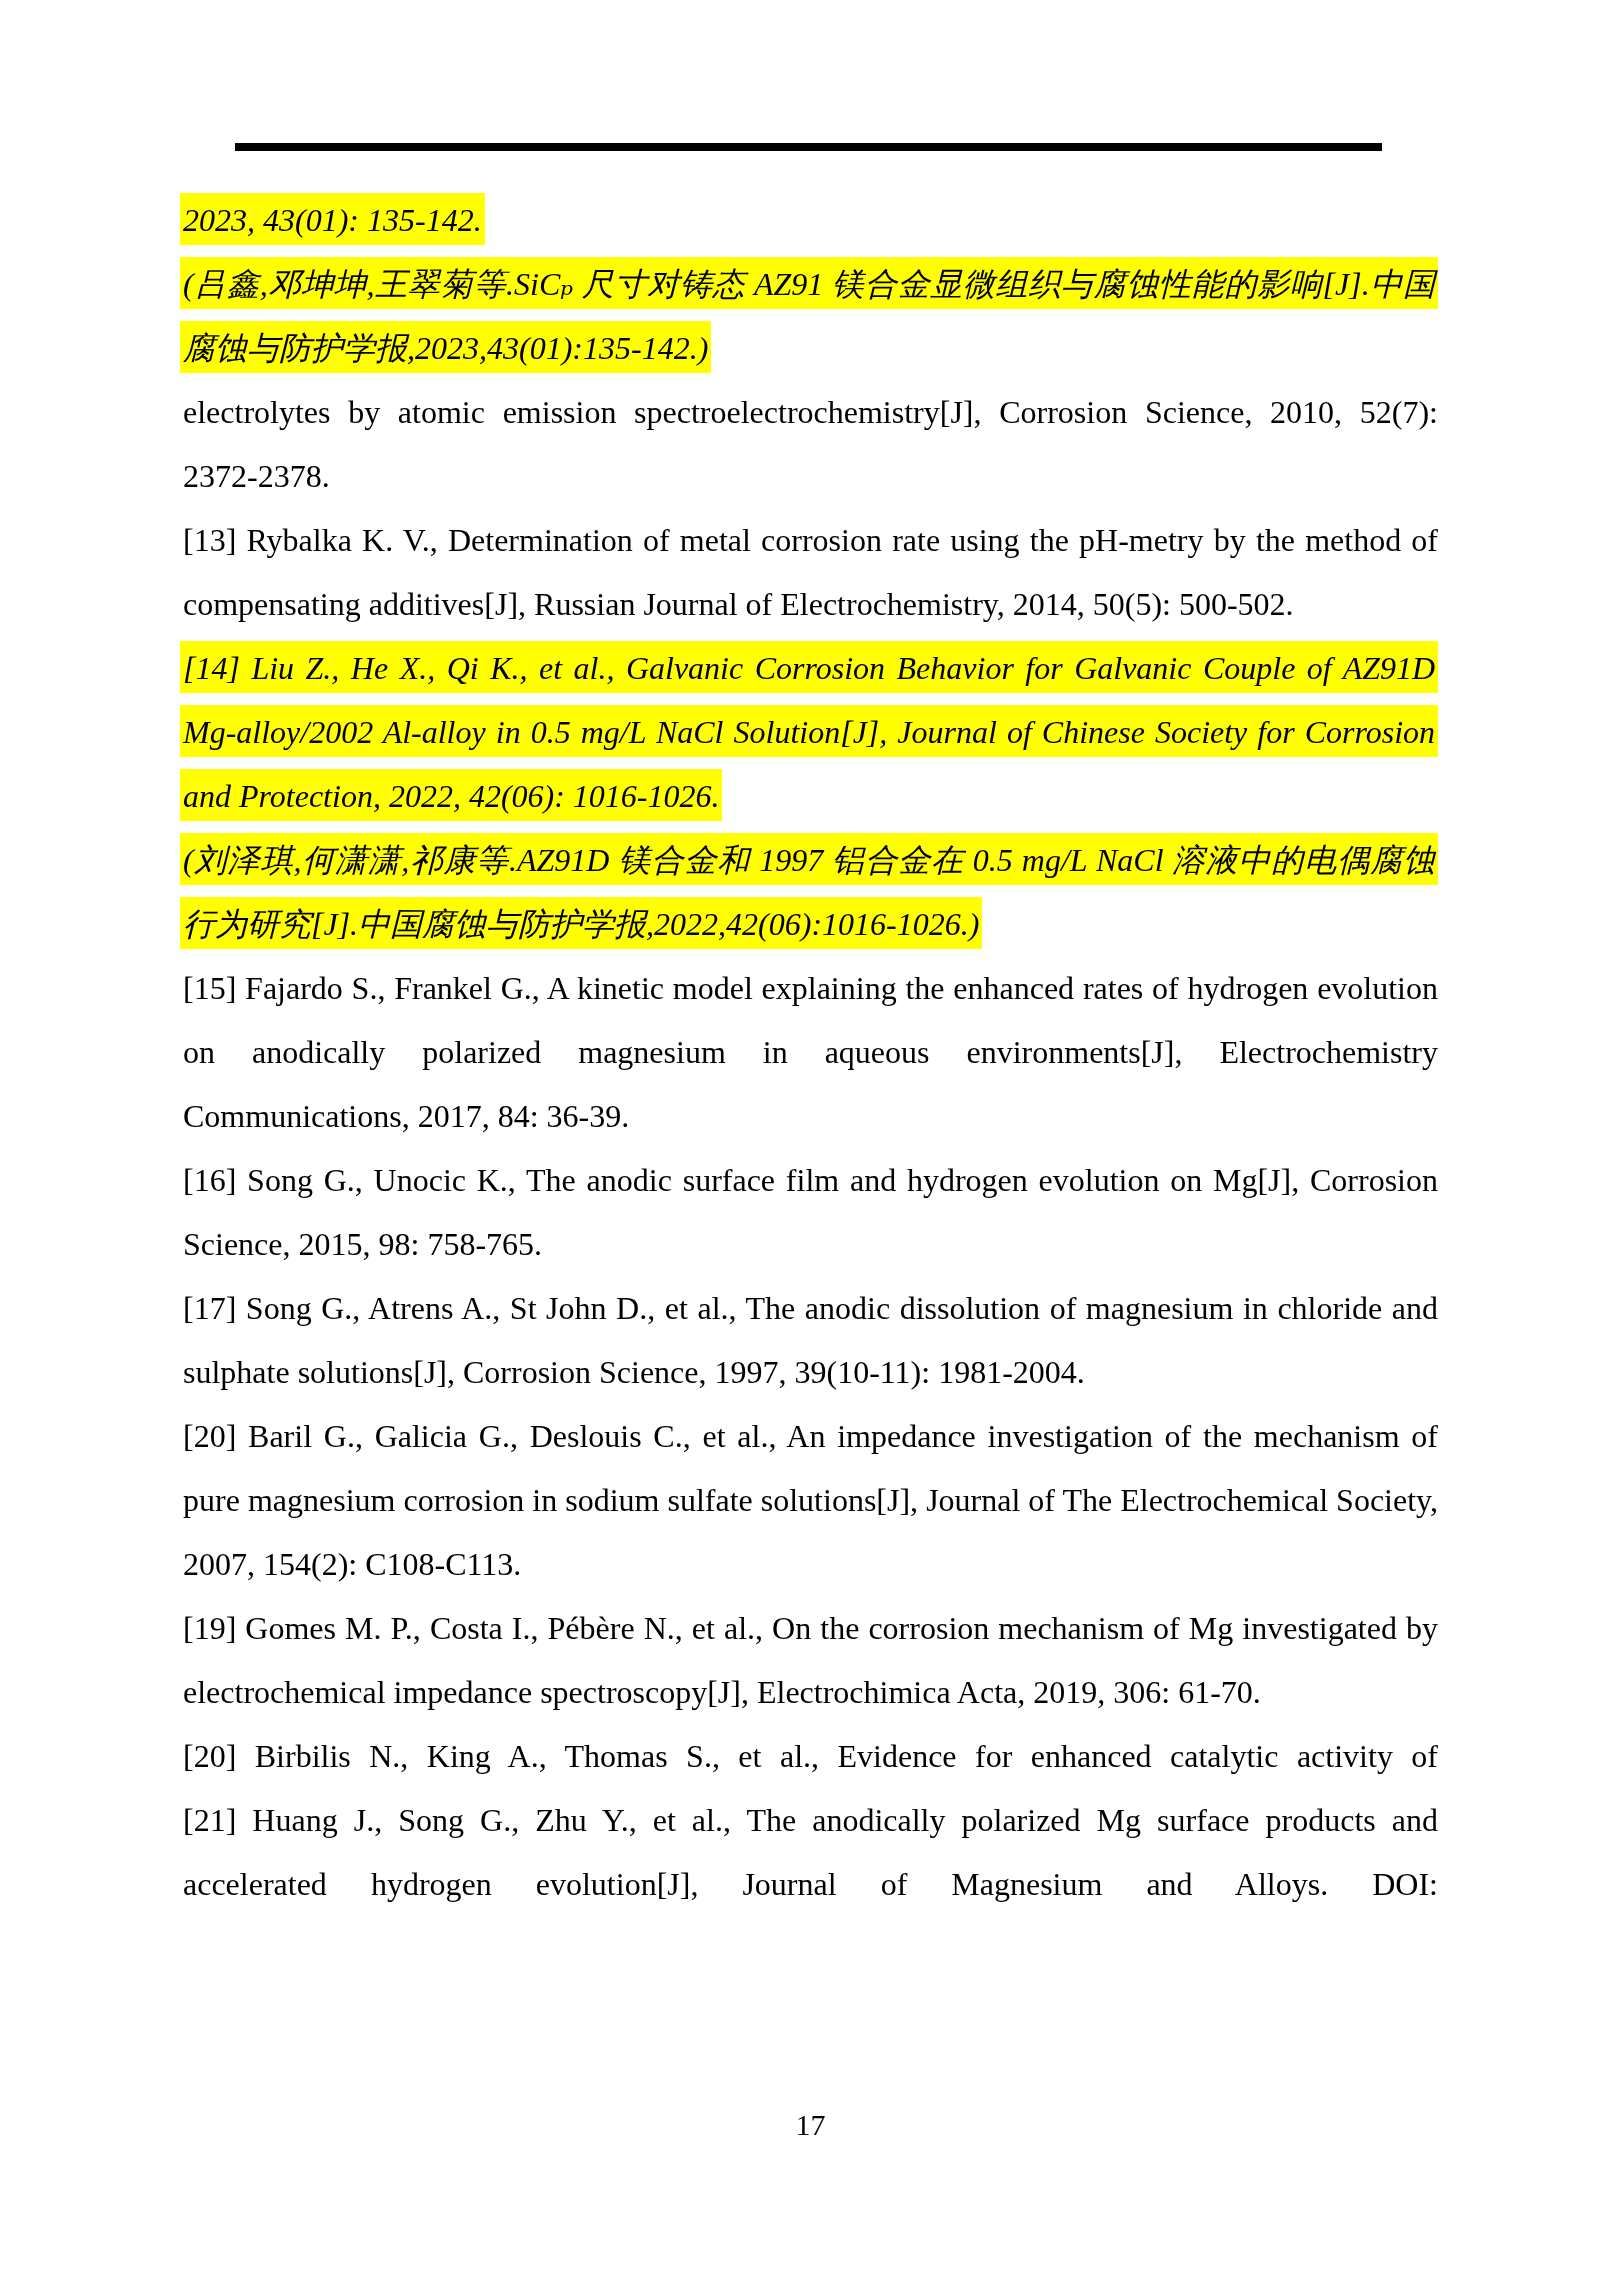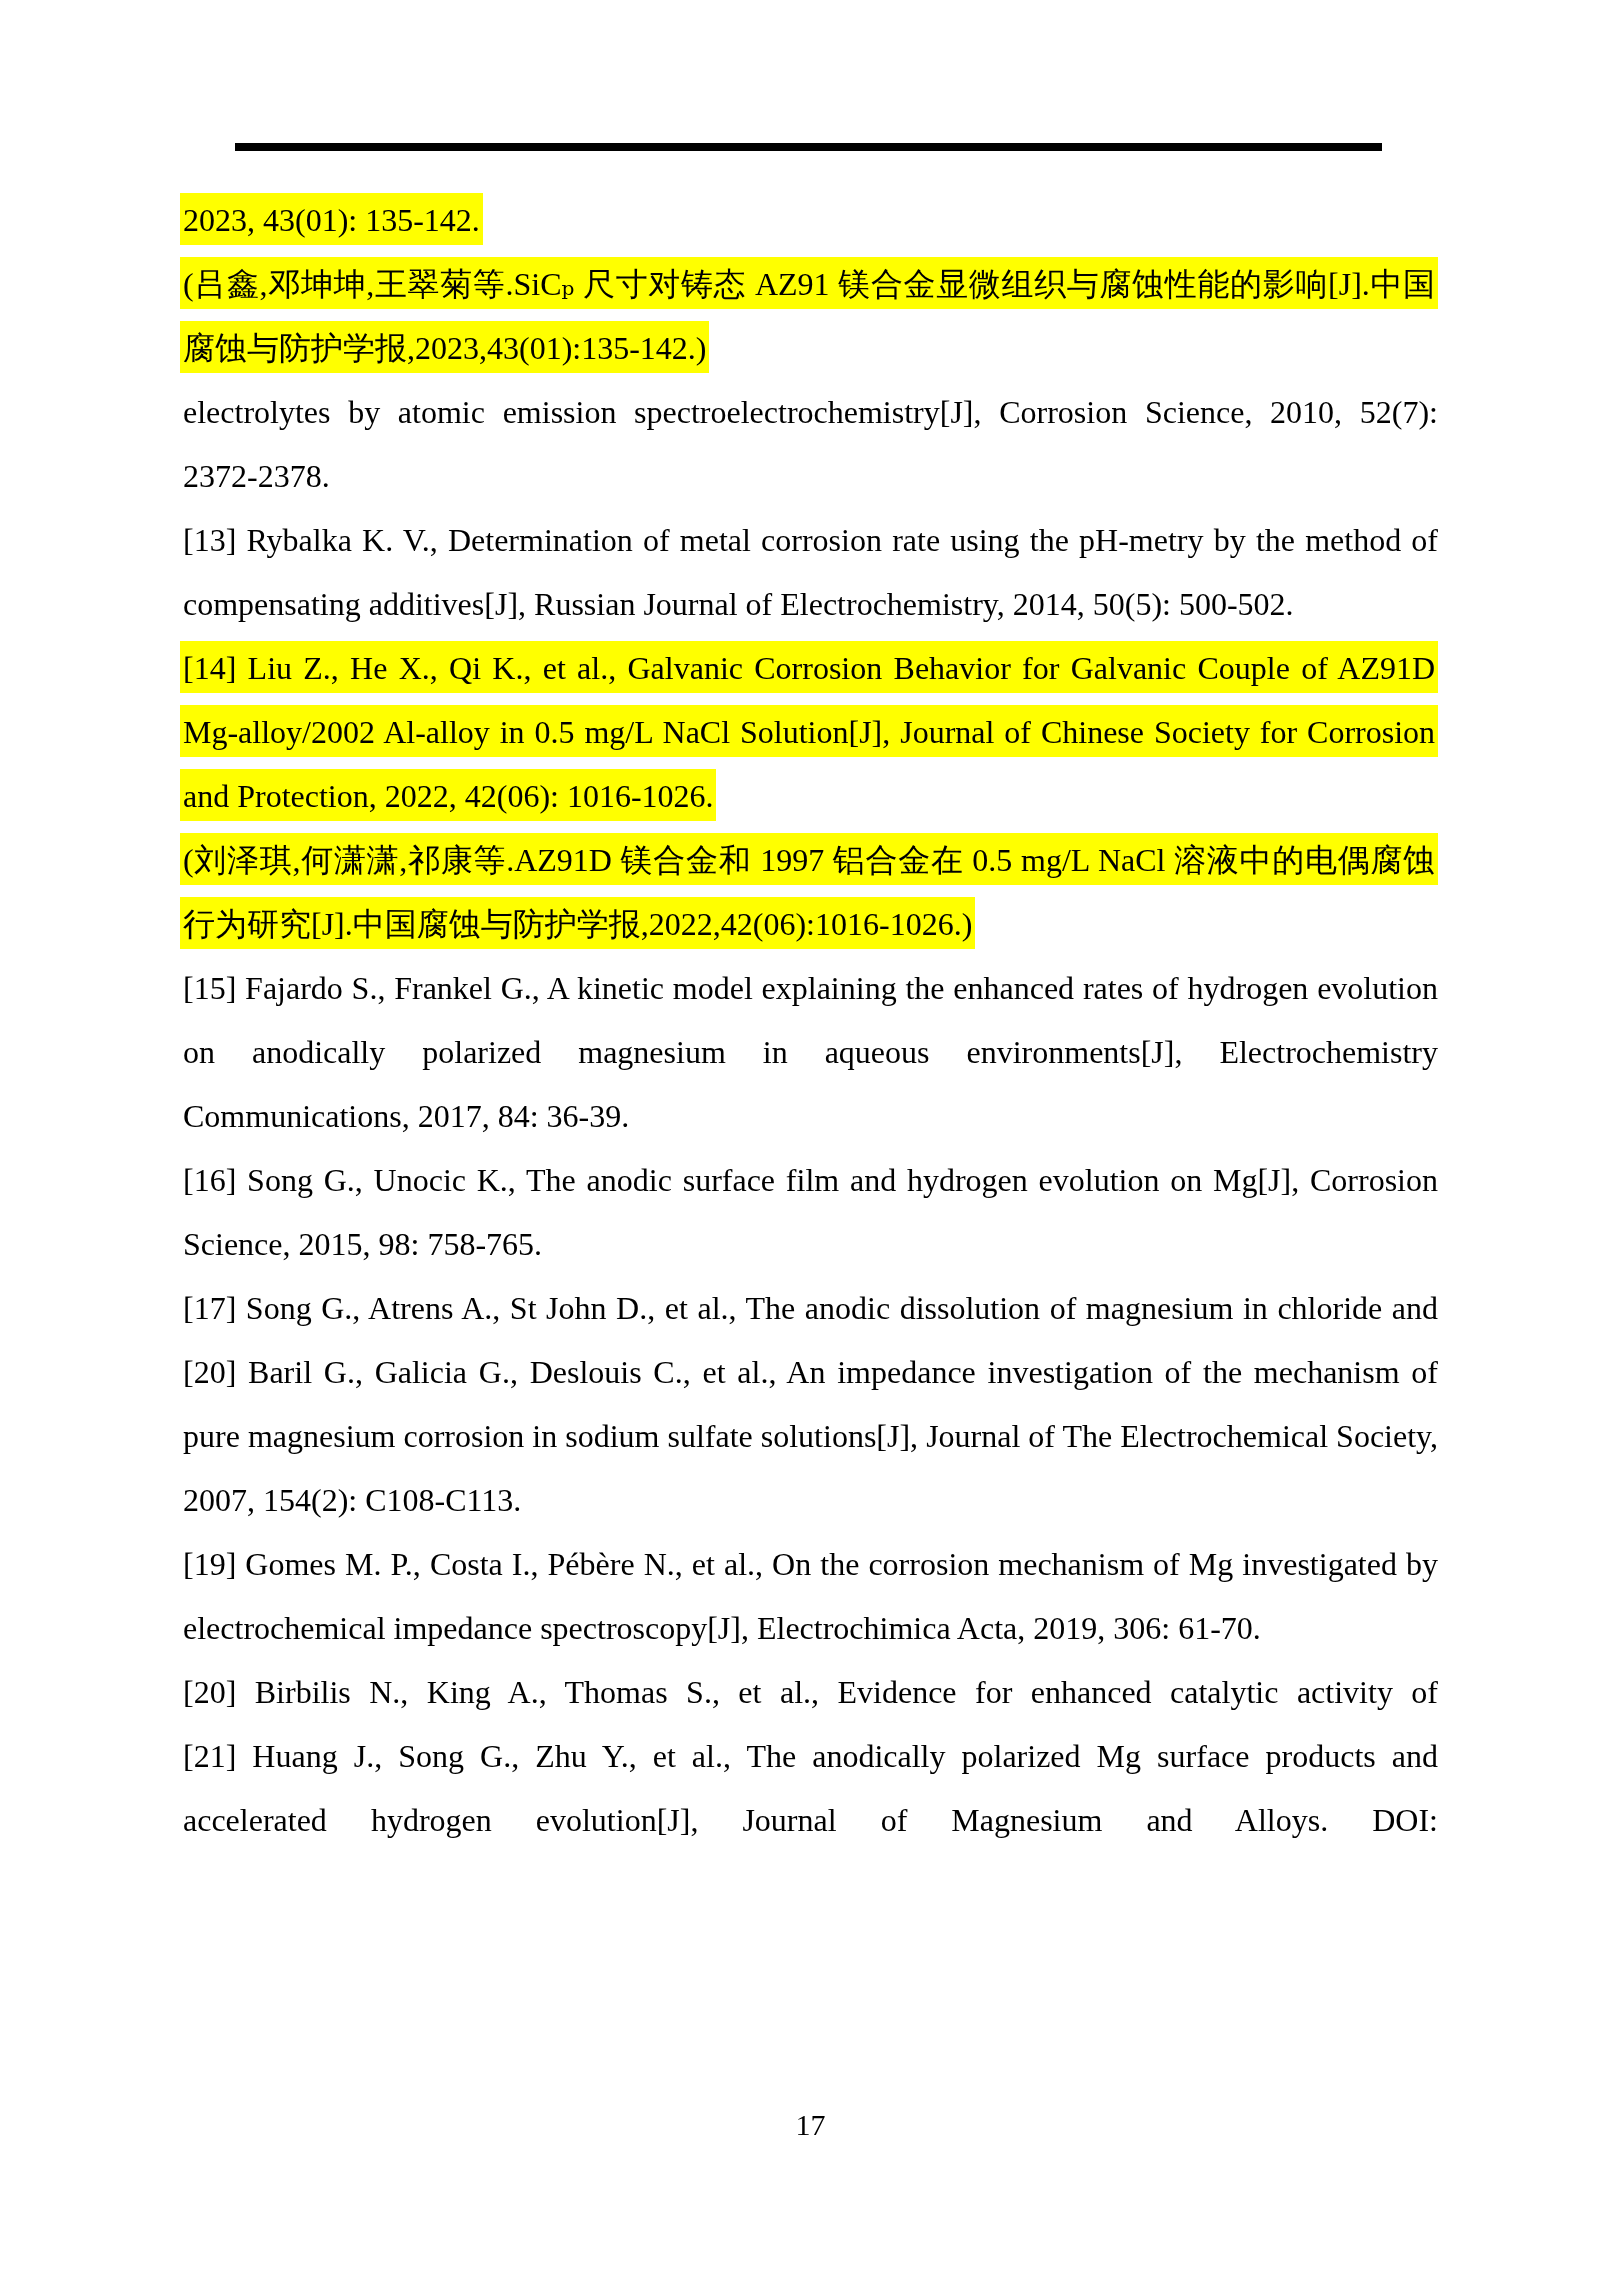--- a/index.html
+++ b/index.html
@@ -35,20 +35,21 @@
   }
   .line.j {
     white-space: normal;
     text-align: justify;
     text-align-last: justify;
   }
   .hl {
     background: var(--hl, #ffff00);
     padding: 8.8px 2.9px 6.9px 2.9px;
     margin-left: -2.9px;
+    font-style: italic;
   }
   .page-number {
     position: absolute;
     left: 0;
     top: 2105px;
     width: 100%;
     text-align: center;
     font-size: 30px;
     line-height: 39px;
   }
@@ -70,20 +71,21 @@
       <div class="line j"><span class="hl">Mg-alloy/2002 Al-alloy in 0.5 mg/L NaCl Solution[J], Journal of Chinese Society for Corrosion</span></div>
       <div class="line"><span class="hl">and Protection, 2022, 42(06): 1016-1026.</span></div>
       <div class="line j"><span class="hl">(刘泽琪,何潇潇,祁康等.AZ91D 镁合金和 1997 铝合金在 0.5 mg/L NaCl 溶液中的电偶腐蚀</span></div>
       <div class="line"><span class="hl">行为研究[J].中国腐蚀与防护学报,2022,42(06):1016-1026.)</span></div>
       <div class="line j"><span class="">[15] Fajardo S., Frankel G., A kinetic model explaining the enhanced rates of hydrogen evolution</span></div>
       <div class="line j"><span class="">on anodically polarized magnesium in aqueous environments[J], Electrochemistry</span></div>
       <div class="line"><span class="">Communications, 2017, 84: 36-39.</span></div>
       <div class="line j"><span class="">[16] Song G., Unocic K., The anodic surface film and hydrogen evolution on Mg[J], Corrosion</span></div>
       <div class="line"><span class="">Science, 2015, 98: 758-765.</span></div>
       <div class="line j"><span class="">[17] Song G., Atrens A., St John D., et al., The anodic dissolution of magnesium in chloride and</span></div>
+      <div class="line"><span class="">sulphate solutions[J], Corrosion Science, 1997, 39(10-11): 1981-2004.</span></div>
       <div class="line j"><span class="">[20] Baril G., Galicia G., Deslouis C., et al., An impedance investigation of the mechanism of</span></div>
       <div class="line j"><span class="">pure magnesium corrosion in sodium sulfate solutions[J], Journal of The Electrochemical Society,</span></div>
       <div class="line"><span class="">2007, 154(2): C108-C113.</span></div>
       <div class="line j"><span class="">[19] Gomes M. P., Costa I., Pébère N., et al., On the corrosion mechanism of Mg investigated by</span></div>
       <div class="line"><span class="">electrochemical impedance spectroscopy[J], Electrochimica Acta, 2019, 306: 61-70.</span></div>
       <div class="line j"><span class="">[20] Birbilis N., King A., Thomas S., et al., Evidence for enhanced catalytic activity of</span></div>
       <div class="line j"><span class="">[21] Huang J., Song G., Zhu Y., et al., The anodically polarized Mg surface products and</span></div>
       <div class="line j"><span class="">accelerated hydrogen evolution[J], Journal of Magnesium and Alloys. DOI:</span></div>
     </div>
   <div class="page-number">17</div>

